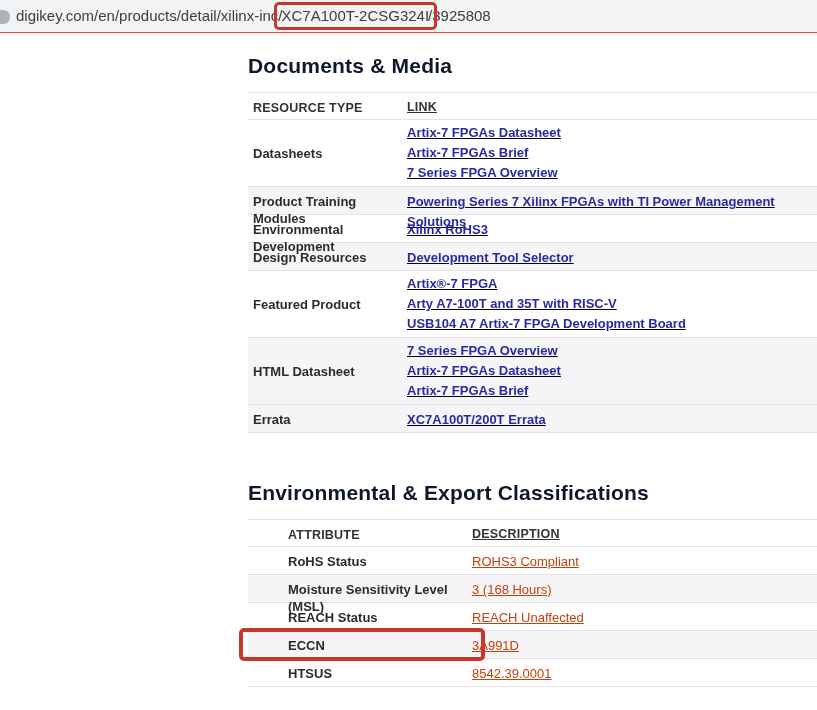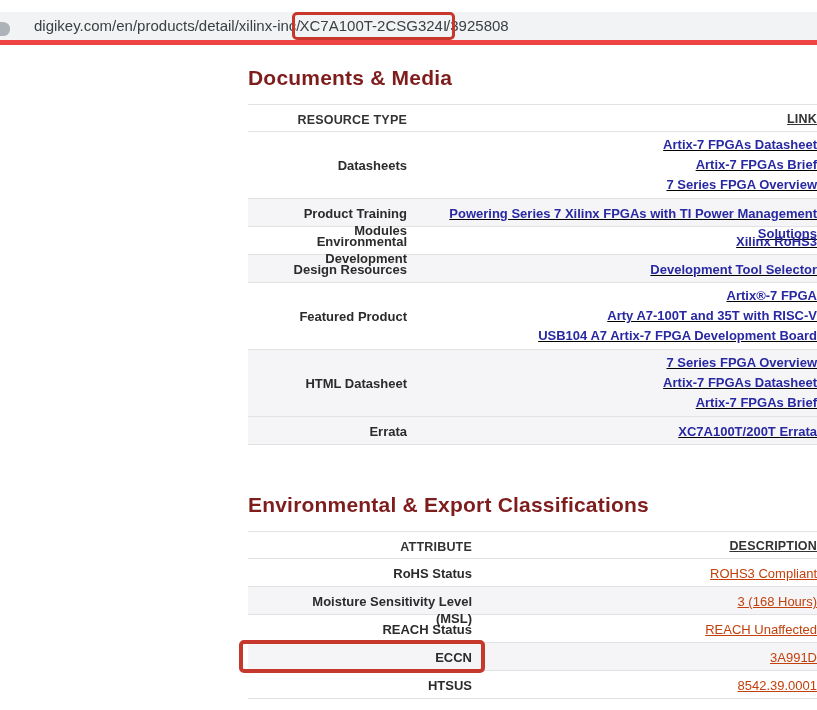--- a/index.html
+++ b/index.html
@@ -2,49 +2,48 @@
 <html><head>
 <meta charset="utf-8">
 <style>
   * { margin:0; padding:0; box-sizing:border-box; }
   html,body { width:817px; height:710px; background:#ffffff;
     font-family:"Liberation Sans", sans-serif; overflow:hidden; }
 
   
   .addressbar {
     position:relative; height:33px; background:#f1f3f4;
-    border-bottom:5px solid #ef4444;
+    border-bottom:1px solid #ef4444;
     display:flex; align-items:center;
-    padding-left:34px;
+    padding-left:16px;
     font-size:15px; color:#3c4043;
     white-space:nowrap;
-    margin-top:12px;
   }
   .favicon-partial {
     position:absolute; left:-6px; top:10px;
     width:16px; height:14px; background:#aeb3b9; border-radius:45%;
   }
   .url-highlight-box {
     display:inline-block;
     border:3px solid #c5382b; border-radius:5px;
     padding:2px 5px 3px 5px;
     margin:0 -9px 0 -9px;
     position:relative; z-index:2;
   }
 
   
   .content { margin-left:248px; padding-top:20px; }
   .section-title {
-    font-size:21px; font-weight:bold; color:#7f1d1d;
+    font-size:21px; font-weight:bold; color:#0f172a;
     line-height:26px; margin-bottom:13px;
     letter-spacing:0.2px;
   }
   .section-title.second { margin-top:47px; }
 
-  .tbl { width:100%; border-top:1px solid #e2e2e4;text-align:right; }
+  .tbl { width:100%; border-top:1px solid #e2e2e4; }
   .trow {
     display:flex; align-items:flex-start;
     border-bottom:1px solid #e2e2e4;
     padding:5px 0 5px 5px;
     font-size:13px;
   }
   .trow.alt { background:#f5f5f7; }
   .trow.head { padding:6px 0 5px 5px; }
   .c1 { font-weight:bold; color:#2b2b2b; line-height:17px; padding-top:1px; }
   .dm .c1 { width:154px; flex:none; }

